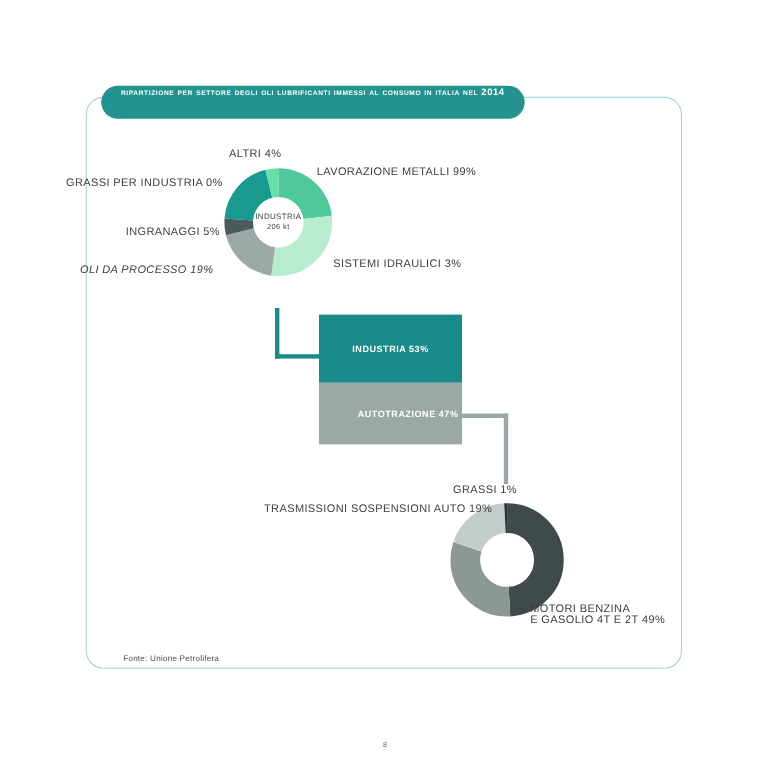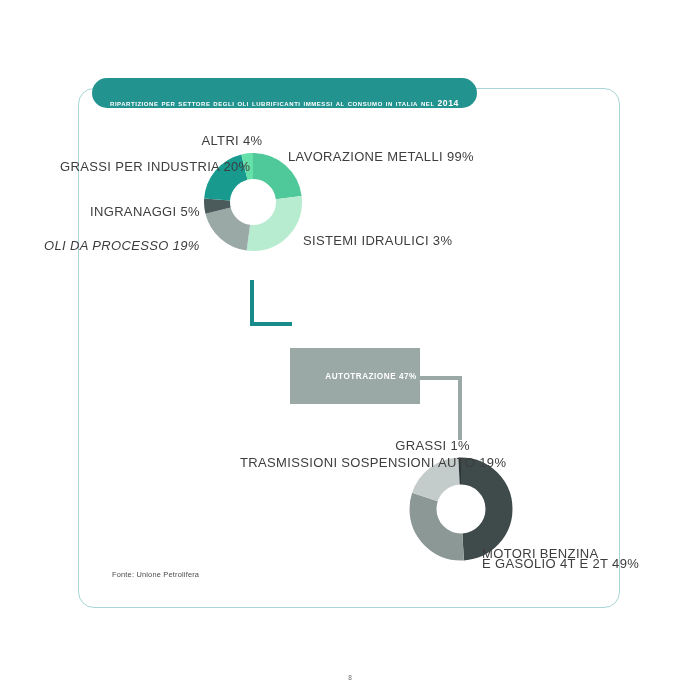--- a/index.html
+++ b/index.html
@@ -38,38 +38,38 @@
   
   .title-pill {
     position: absolute;
     left: 92px;
     top: 78px;
     height: 30px;
     padding: 0 18px;
     background: #23938f;
     border-radius: 15px;
     display: flex;
-    align-items: flex-end;
+    align-items: flex-start;
     box-sizing: border-box;
     z-index: 5;
   }
   .title-pill-text {
     color: #ffffff;
     font-size: 8.6px;
     letter-spacing: 0.55px;
     font-variant: small-caps;
     text-transform: lowercase;
     font-weight: bold;
     white-space: nowrap;
   }
 
   
   .lbl {
     position: absolute;
-    font-size: 13px;
+    font-size: 10px;
     color: #3d3d3d;
     letter-spacing: 0.35px;
     white-space: nowrap;
     line-height: 10px;
   }
   .lbl.r { text-align: right; }
   .lbl.c { text-align: center; }
 
   
   .donut-wrap { position: absolute; }
@@ -112,21 +112,21 @@
   .bar-bottom { top: 62px; height: 56px; background: #9aa8a6; padding-left: 32px; }
 
   
   .conn { position: absolute; background: #1a8b8b; }
   .conn-gray { position: absolute; background: #9aa8a6; }
 
   
   .source-note {
     position: absolute;
     left: 112px;
-    top: 570px;
+    top: 594px;
     font-size: 7.4px;
     color: #4a4a4a;
     letter-spacing: 0.2px;
     white-space: nowrap;
   }
   .page-num {
     position: absolute;
     left: 0; right: 0;
     top: 674px;
     text-align: center;
@@ -156,33 +156,40 @@
 
         <circle r="36" fill="none" stroke="#9aa8a6" stroke-width="26" stroke-dasharray="42.98 183.21" stroke-dashoffset="-117.62" transform="rotate(-90)"></circle>
 
         <circle r="36" fill="none" stroke="#4b5a5a" stroke-width="26" stroke-dasharray="11.31 214.88" stroke-dashoffset="-160.60" transform="rotate(-90)"></circle>
 
         <circle r="36" fill="none" stroke="#189a8f" stroke-width="26" stroke-dasharray="45.24 180.95" stroke-dashoffset="-171.91" transform="rotate(-90)"></circle>
 
         <circle r="36" fill="none" stroke="#64e0a8" stroke-width="26" stroke-dasharray="9.05 217.14" stroke-dashoffset="-217.15" transform="rotate(-90)"></circle>
       </g>
     </svg>
+    <div class="donut-center" style="top:40px;">
+      <div>INDUSTRIA</div>
+      <div class="kt">206 kt</div>
+    </div>
   </div>
 
   <div class="lbl c" style="left:176px; top:136px; width:112px;">ALTRI 4%</div>
-  <div class="lbl r" style="left:60px; top:162px; width:140px;">GRASSI PER INDUSTRIA 20%</div>
+  <div class="lbl r" style="left:60px; top:162px; width:140px;">GRASSI PER INDUSTRIA 0%</div>
   <div class="lbl r" style="left:60px; top:207px; width:140px;">INGRANAGGI 5%</div>
   <div class="lbl r" style="left:44px; top:241px; width:150px;font-style:italic;">OLI DA PROCESSO 19%</div>
   <div class="lbl" style="left:288px; top:152px;">LAVORAZIONE METALLI 99%</div>
   <div class="lbl" style="left:303px; top:236px;">SISTEMI IDRAULICI 3%</div>
 
   <div class="conn" style="left:250px; top:280px; width:4px; height:46px;"></div>
   <div class="conn" style="left:250px; top:322px; width:42px; height:4px;"></div>
 
   <div class="bar-block">
+    <div class="bar-seg bar-top">
+      <span>INDUSTRIA 53%</span>
+    </div>
     <div class="bar-seg bar-bottom">
       <span>AUTOTRAZIONE 47%</span>
     </div>
   </div>
 
   <div class="conn-gray" style="left:420px; top:376px; width:42px; height:4px;"></div>
   <div class="conn-gray" style="left:458px; top:376px; width:4px; height:64px;"></div>
 
   <div class="donut-wrap" style="left:408px; top:456px; width:106px; height:106px;">
     <svg width="106" height="106" viewBox="0 0 106 106">

